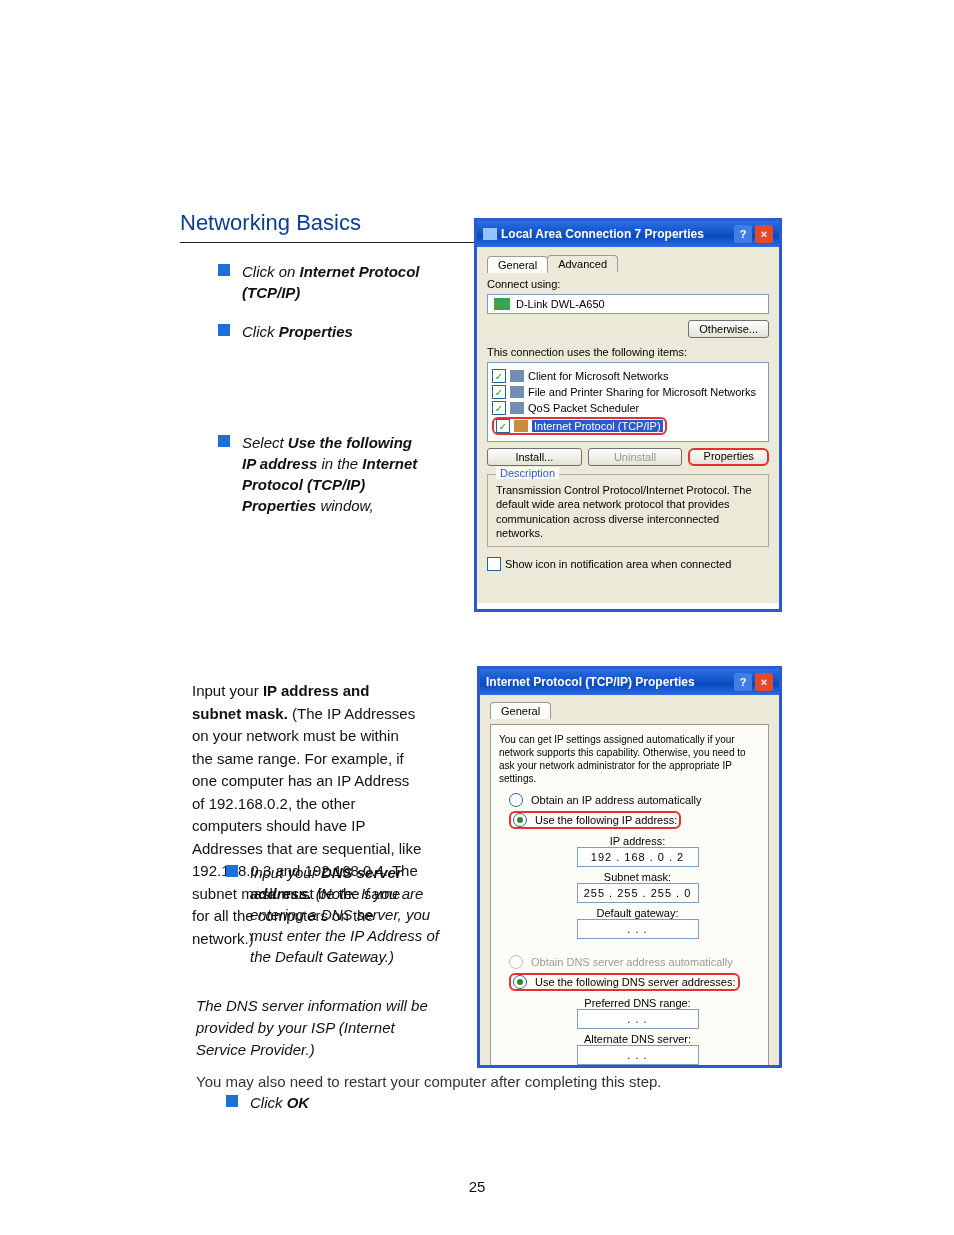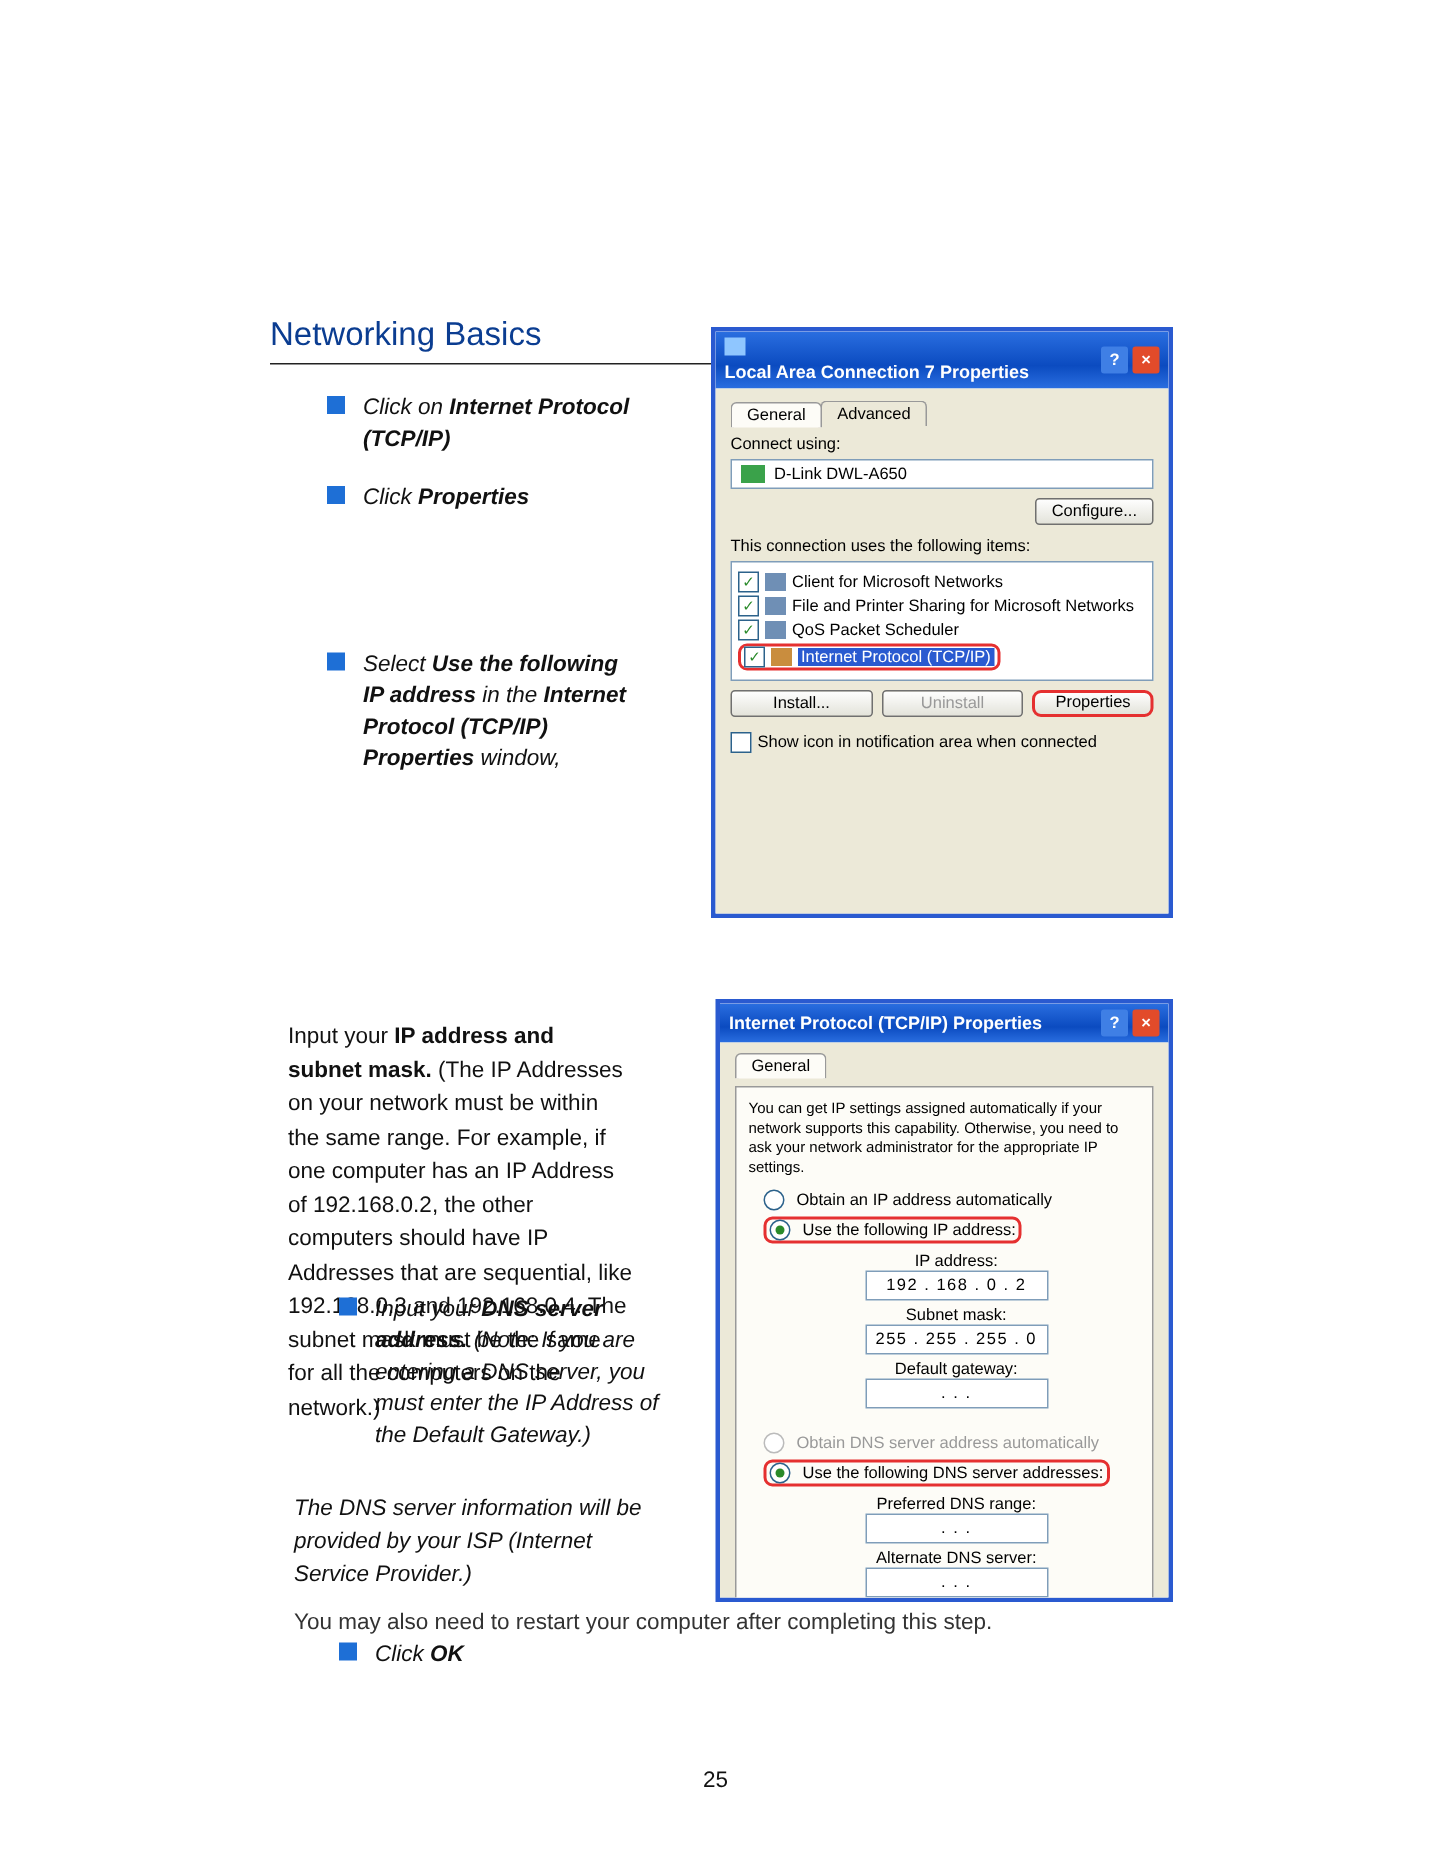--- a/index.html
+++ b/index.html
@@ -267,41 +267,41 @@
       <span>Click </span><span class="bold">OK</span>
     </div>
   </div>
 
   <div style="position:absolute;top:1073px;left:196px;width:560px;font-size:15px;color:#333;">You may also need to restart your computer after completing this step.</div>
 
   <div class="pnum">25</div>
 
   <div class="shot dlg" style="left:474px;top:218px;width:302px;height:388px;">
     <div class="titlebar">
-      <span style="display:flex;gap:4px;flex-direction:column;">
+      <span style="display:flex;align-items:center;gap:4px;">
         <span style="width:14px;height:12px;background:#8fc6ff;display:inline-block"></span>
         <span>Local Area Connection 7 Properties</span>
       </span>
       <span class="titlebtns">
         <span class="tbtn">?</span>
         <span class="tbtn close">×</span>
       </span>
     </div>
     <div class="body1" style="height:calc(100% - 50px);">
       <div class="tabs1">
         <div class="tab active">General</div>
         <div class="tab">Advanced</div>
       </div>
       <div style="margin-bottom:4px;">Connect using:</div>
       <div class="adapter">
         <span style="width:16px;height:12px;background:#3aa24a;display:inline-block"></span>
         <span>D-Link DWL-A650</span>
       </div>
       <div style="display:flex;justify-content:flex-end;margin-bottom:8px;">
-        <span class="btn">Configure...</span>
+        <span class="btn">Otherwise...</span>
       </div>
       <div style="margin-bottom:4px;">This connection uses the following items:</div>
       <div class="itemslist">
         <div class="item">
           <span class="chk">✓</span>
           <span class="icon-sm"></span>
           <span>Client for Microsoft Networks</span>
         </div>
         <div class="item">
           <span class="chk">✓</span>
@@ -318,20 +318,24 @@
             <span class="chk">✓</span>
             <span class="icon-sm" style="background:#c98d3e"></span>
             <span style="color:#fff;background:#2a5ad0;padding:0 2px">Internet Protocol (TCP/IP)</span>
           </span>
         </div>
       </div>
       <div class="btnrow" style="justify-content:space-between;">
         <span class="btn" style="flex:1;text-align:center">Install...</span>
         <span class="btn disabled" style="flex:1;text-align:center;color:#999">Uninstall</span>
         <span class="btn hl-red" style="flex:1;text-align:center">Properties</span>
+      </div>
+      <div class="grp">
+        <span class="grp-legend">Description</span>
+        <div style="font-size:11px;line-height:1.3">Transmission Control Protocol/Internet Protocol. The default wide area network protocol that provides communication across diverse interconnected networks.</div>
       </div>
       <div class="item" style="margin-top:10px;">
         <span class="chk" style="color:transparent">✓</span>
         <span>Show icon in notification area when connected</span>
       </div>
     </div>
 
   </div>
 
   <div class="shot dlg shot2" style="left:477px;top:666px;width:299px;height:396px;">

